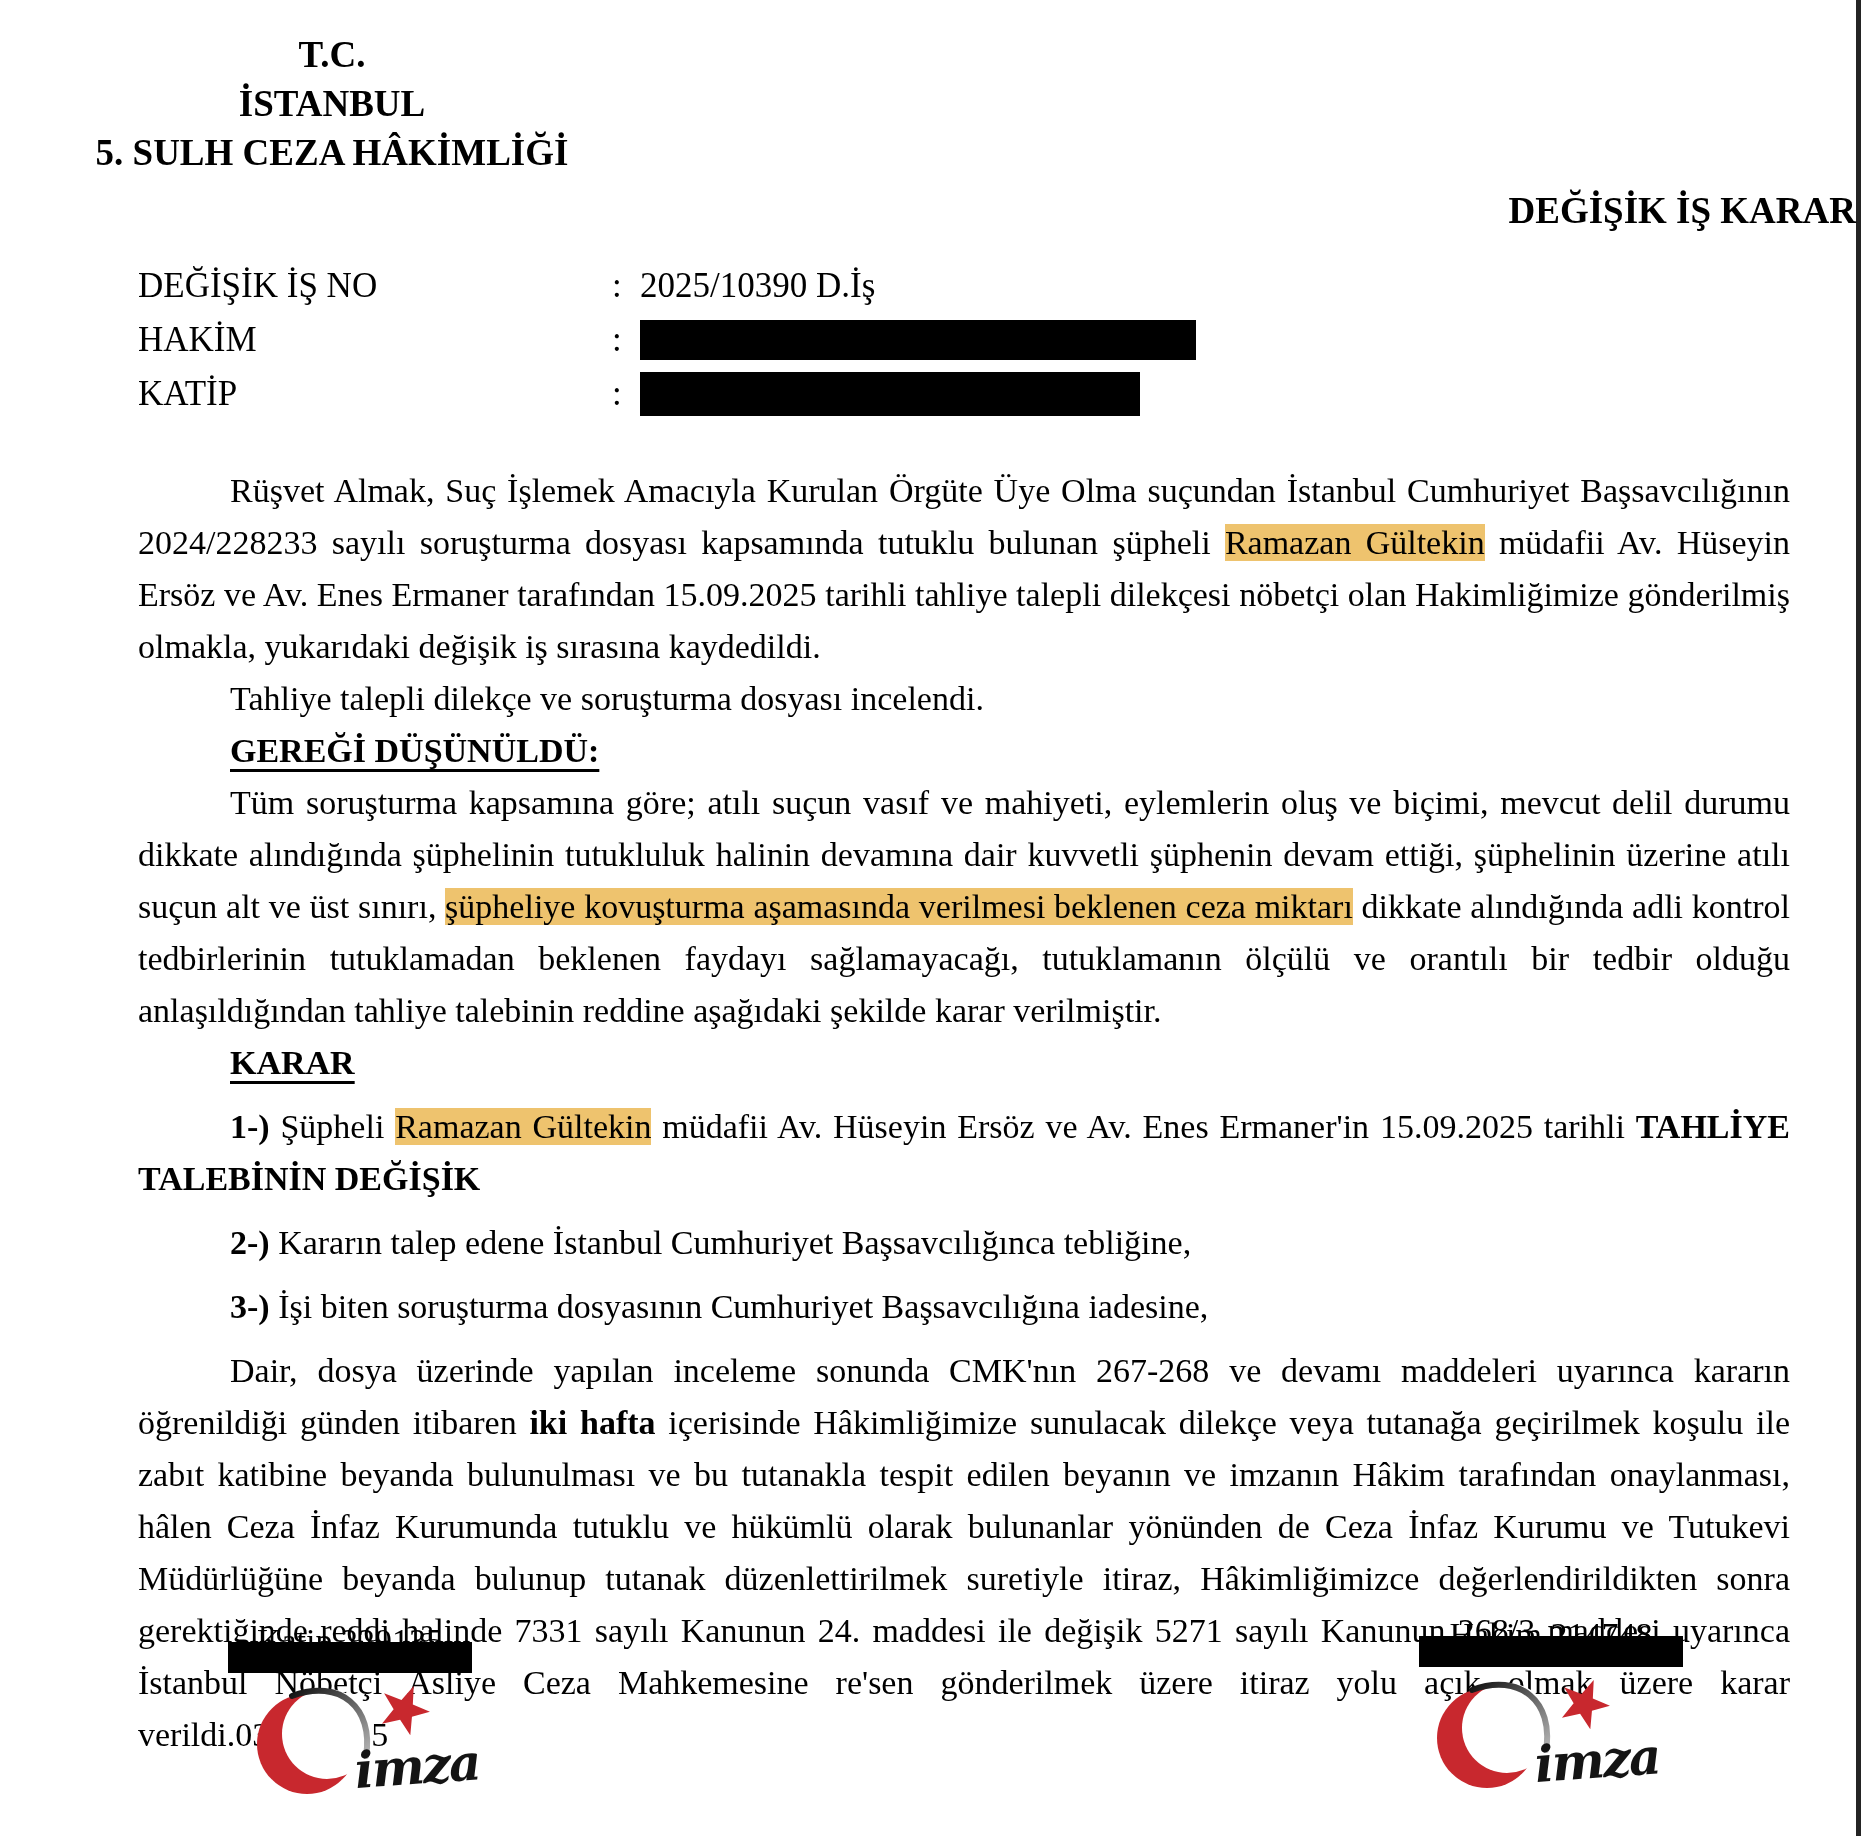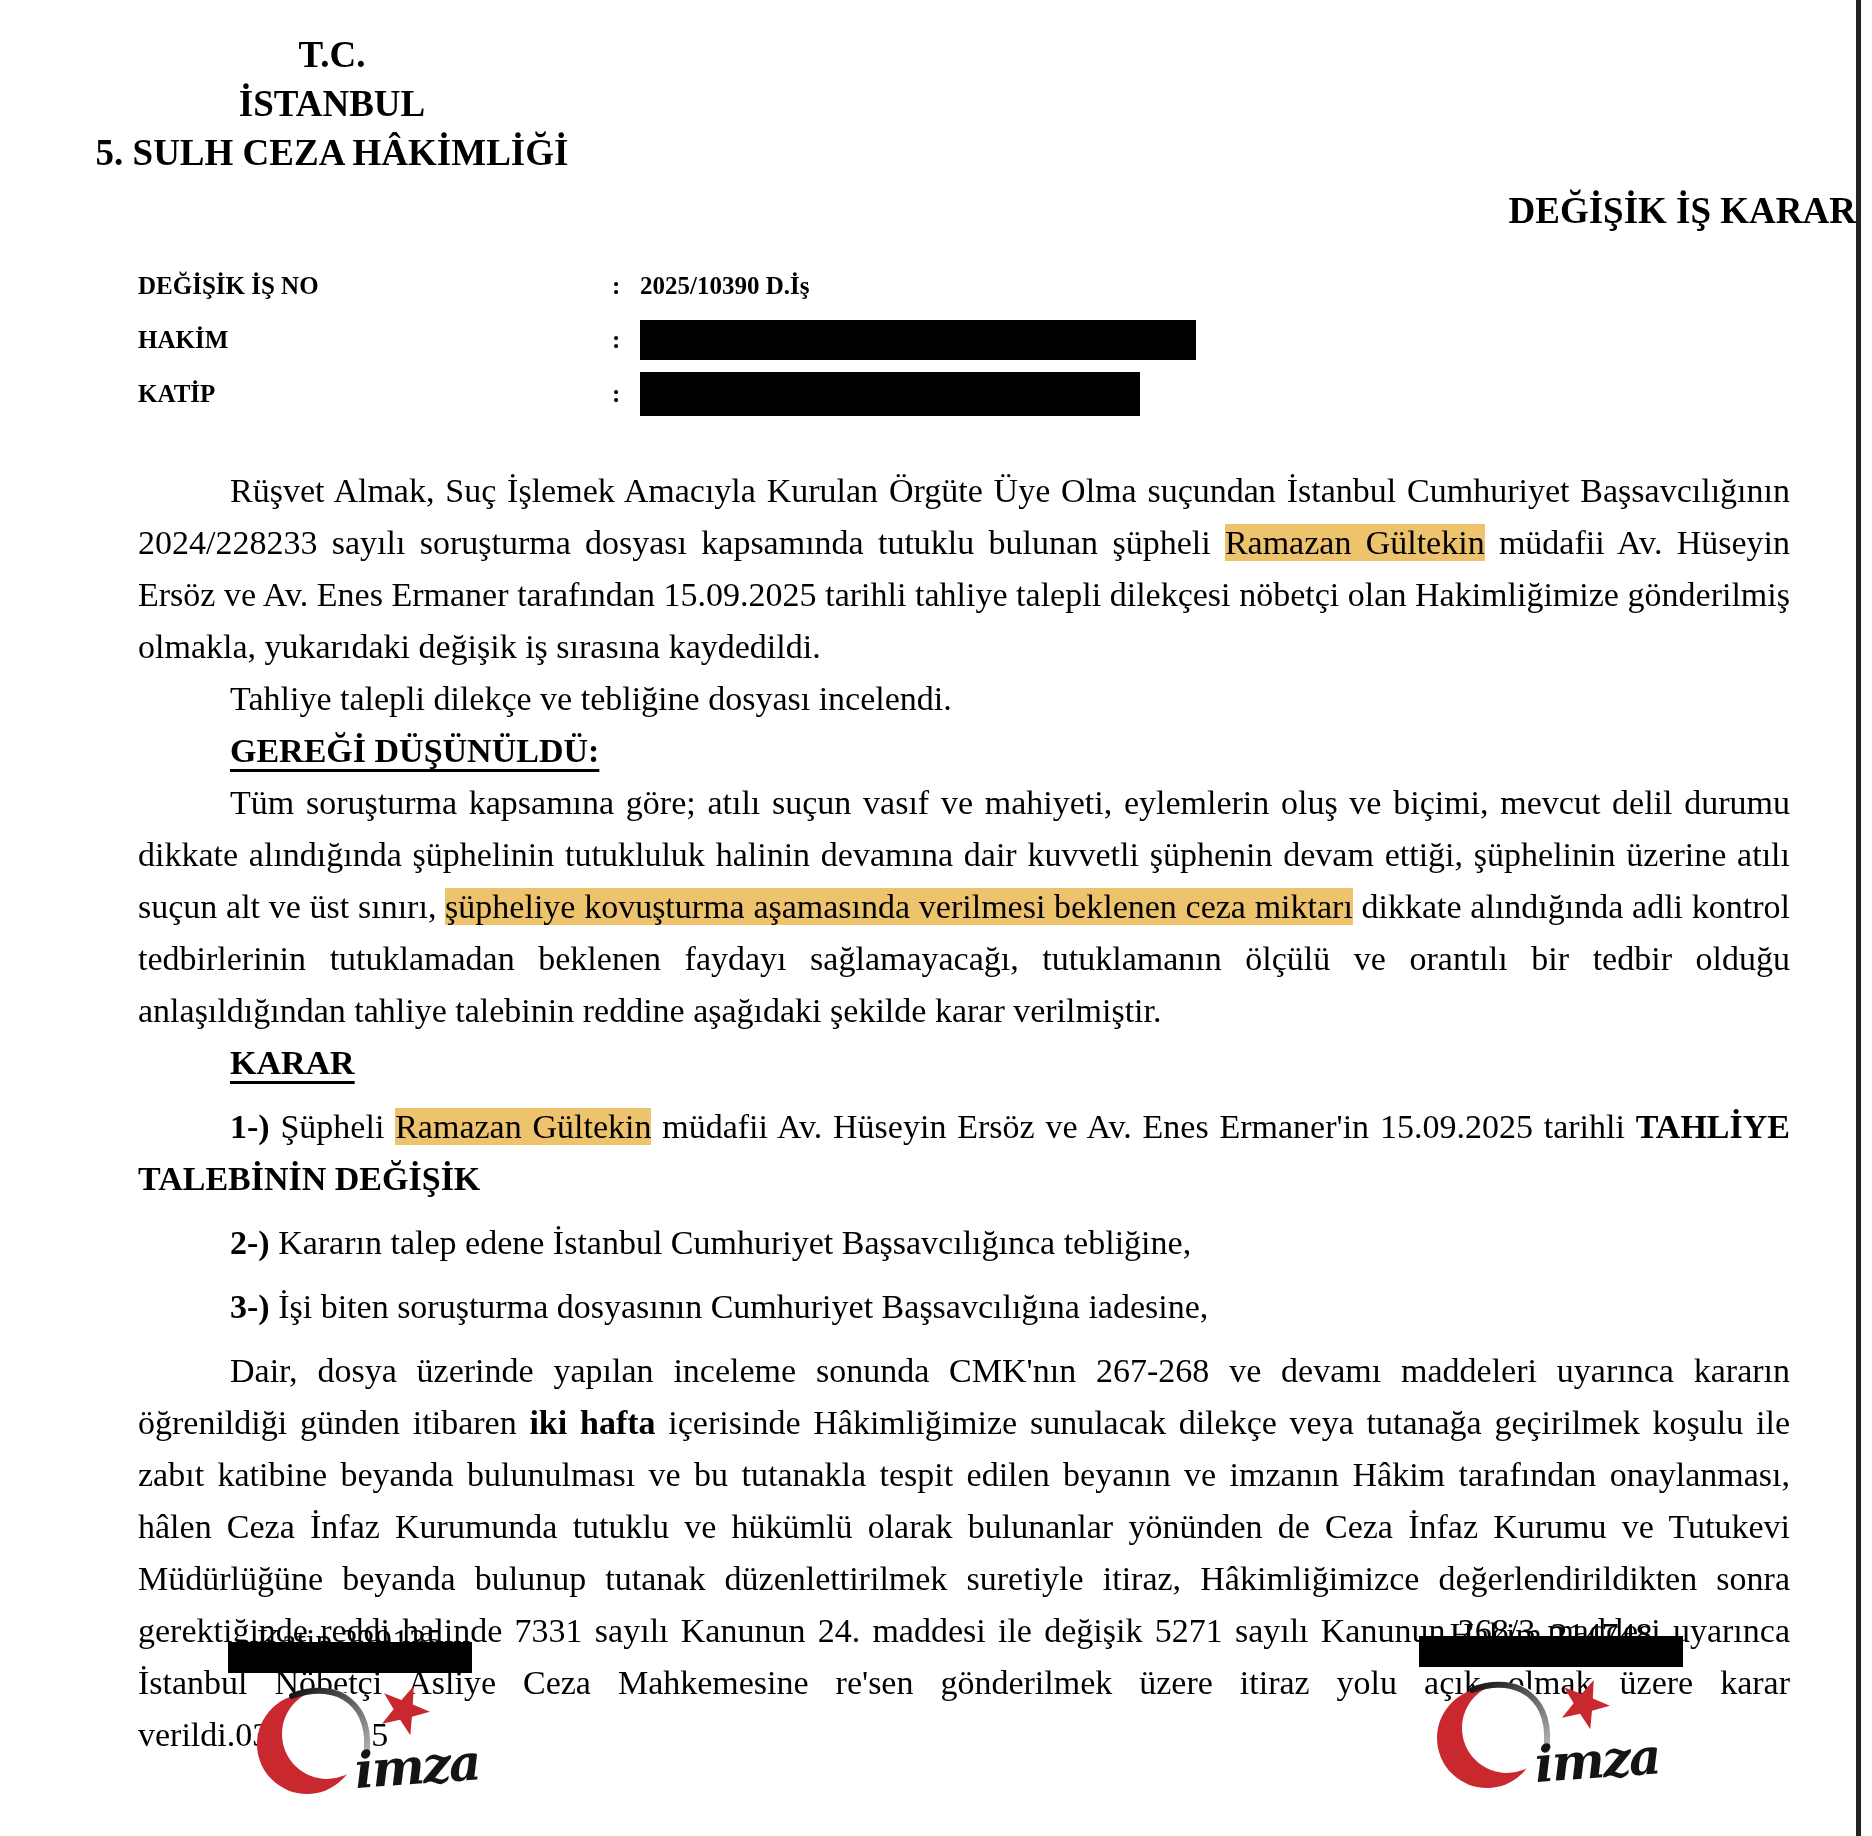--- a/index.html
+++ b/index.html
@@ -31,22 +31,22 @@
     margin-top:12px;
     text-align:right;
     font-weight:bold;
     font-size:37px;
     line-height:44px;
   }
   
   .meta{
     margin-top:26px;
     margin-left:138px;
-    font-size:25px;
-    font-weight:bold;
+    font-size:35px;
+    font-weight:normal;
     line-height:54px;
   }
   .meta-row{display:flex;align-items:center;height:54px;}
   .meta-label{width:474px;flex:0 0 474px;}
   .meta-colon{width:28px;flex:0 0 28px;}
   .redaction{
     background:#000;
     display:inline-block;
     vertical-align:middle;
   }
@@ -126,21 +126,21 @@
     </div>
     <div class="meta-row">
       <span class="meta-label">KATİP</span>
       <span class="meta-colon">:</span>
       <span class="redaction katip"></span>
     </div>
   </div>
 
   <div class="body-text">
     <p><span>Rüşvet Almak, Suç İşlemek Amacıyla Kurulan Örgüte Üye Olma suçundan İstanbul Cumhuriyet Başsavcılığının 2024/228233 sayılı soruşturma dosyası kapsamında tutuklu bulunan şüpheli </span><span class="seg-hl">Ramazan Gültekin</span><span> müdafii Av. Hüseyin Ersöz ve Av. Enes Ermaner tarafından 15.09.2025 tarihli tahliye talepli dilekçesi nöbetçi olan Hakimliğimize gönderilmiş olmakla, yukarıdaki değişik iş sırasına kaydedildi.</span></p>
-    <p>Tahliye talepli dilekçe ve tebliğine dosyası incelendi.</p>
+    <p>Tahliye talepli dilekçe ve soruşturma dosyası incelendi.</p>
     <p class="heading"><span class="u">GEREĞİ DÜŞÜNÜLDÜ:</span></p>
     <p><span>Tüm soruşturma kapsamına göre; atılı suçun vasıf ve mahiyeti, eylemlerin oluş ve biçimi, mevcut delil durumu dikkate alındığında şüphelinin tutukluluk halinin devamına dair kuvvetli şüphenin devam ettiği, şüphelinin üzerine atılı suçun alt ve üst sınırı, </span><span class="seg-hl">şüpheliye kovuşturma aşamasında verilmesi beklenen ceza miktarı</span><span> dikkate alındığında adli kontrol tedbirlerinin tutuklamadan beklenen faydayı sağlamayacağı, tutuklamanın ölçülü ve orantılı bir tedbir olduğu anlaşıldığından tahliye talebinin reddine aşağıdaki şekilde karar verilmiştir.</span></p>
     <p class="heading"><span class="u">KARAR</span></p>
     <p class="spaced"><span class="seg-b">1-)</span><span> Şüpheli </span><span class="seg-hl">Ramazan Gültekin</span><span> müdafii Av. Hüseyin Ersöz ve Av. Enes Ermaner'in 15.09.2025 tarihli </span><span class="seg-b">TAHLİYE TALEBİNİN DEĞİŞİK</span></p>
     <p class="spaced"><span class="seg-b">2-)</span><span> Kararın talep edene İstanbul Cumhuriyet Başsavcılığınca tebliğine,</span></p>
     <p class="spaced"><span class="seg-b">3-)</span><span> İşi biten soruşturma dosyasının Cumhuriyet Başsavcılığına iadesine,</span></p>
     <p class="spaced"><span>Dair, dosya üzerinde yapılan inceleme sonunda CMK'nın 267-268 ve devamı maddeleri uyarınca kararın öğrenildiği günden itibaren </span><span class="seg-b">iki hafta</span><span> içerisinde Hâkimliğimize sunulacak dilekçe veya tutanağa geçirilmek koşulu ile zabıt katibine beyanda bulunulması ve bu tutanakla tespit edilen beyanın ve imzanın Hâkim tarafından onaylanması, hâlen Ceza İnfaz Kurumunda tutuklu ve hükümlü olarak bulunanlar yönünden de Ceza İnfaz Kurumu ve Tutukevi Müdürlüğüne beyanda bulunup tutanak düzenlettirilmek suretiyle itiraz, Hâkimliğimizce değerlendirildikten sonra gerektiğinde reddi halinde 7331 sayılı Kanunun 24. maddesi ile değişik 5271 sayılı Kanunun 268/3 maddesi uyarınca İstanbul Nöbetçi Asliye Ceza Mahkemesine re'sen gönderilmek üzere itiraz yolu açık olmak üzere karar verildi.03.10.2025</span></p>
   </div>
 
   <div class="stamp left">

